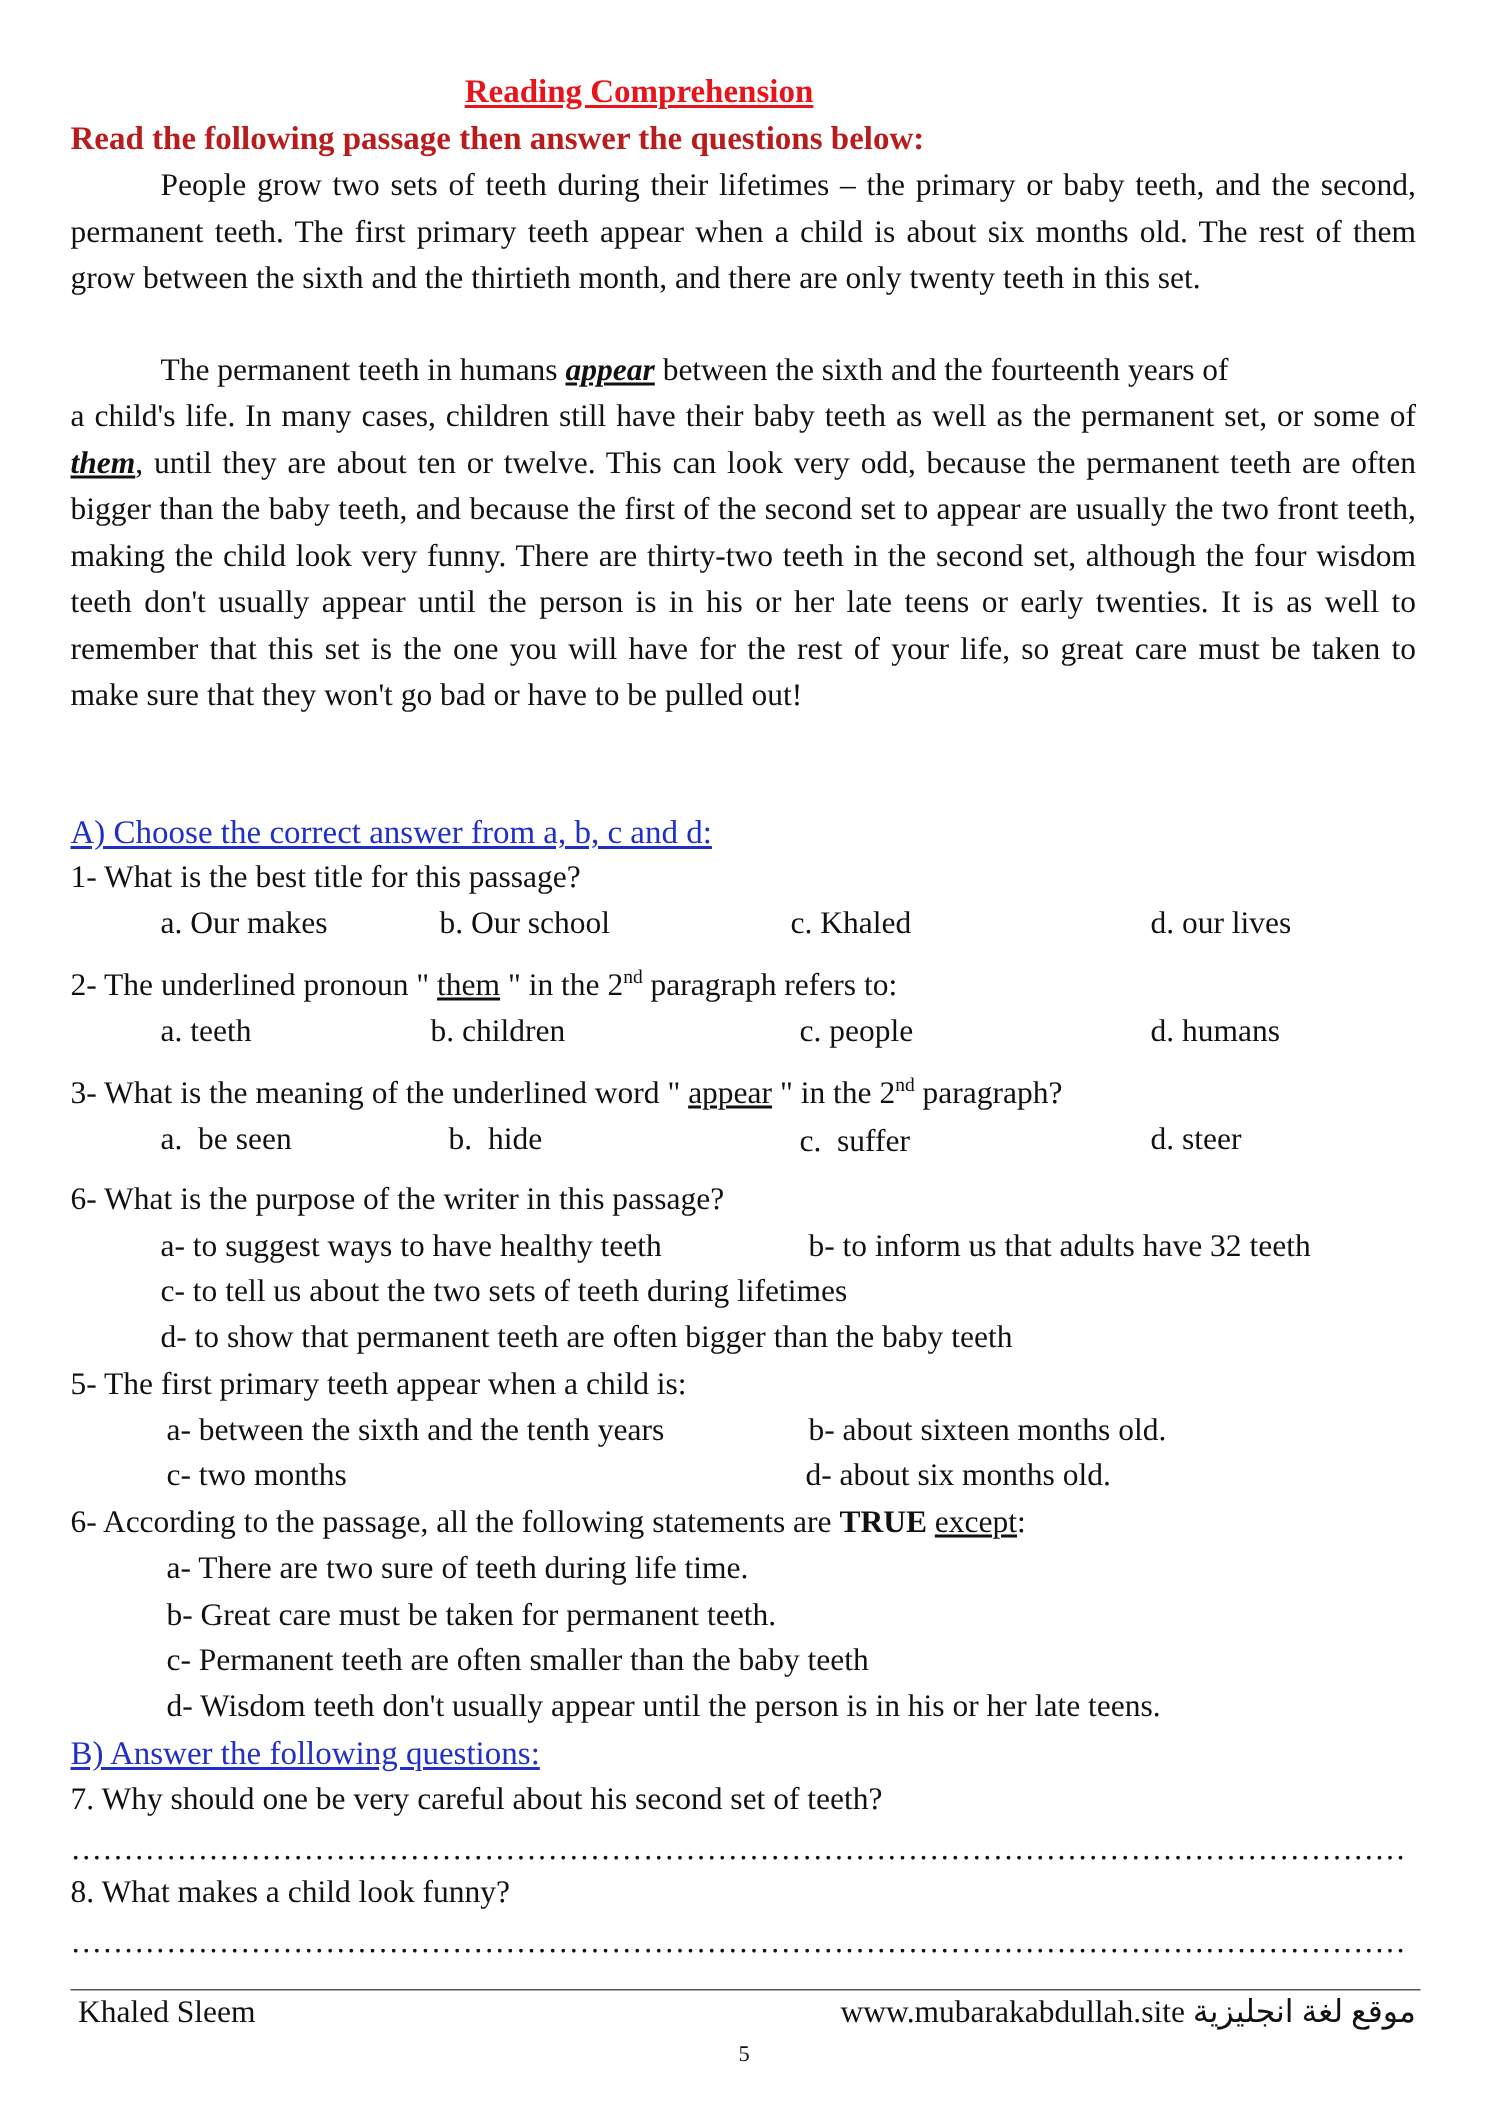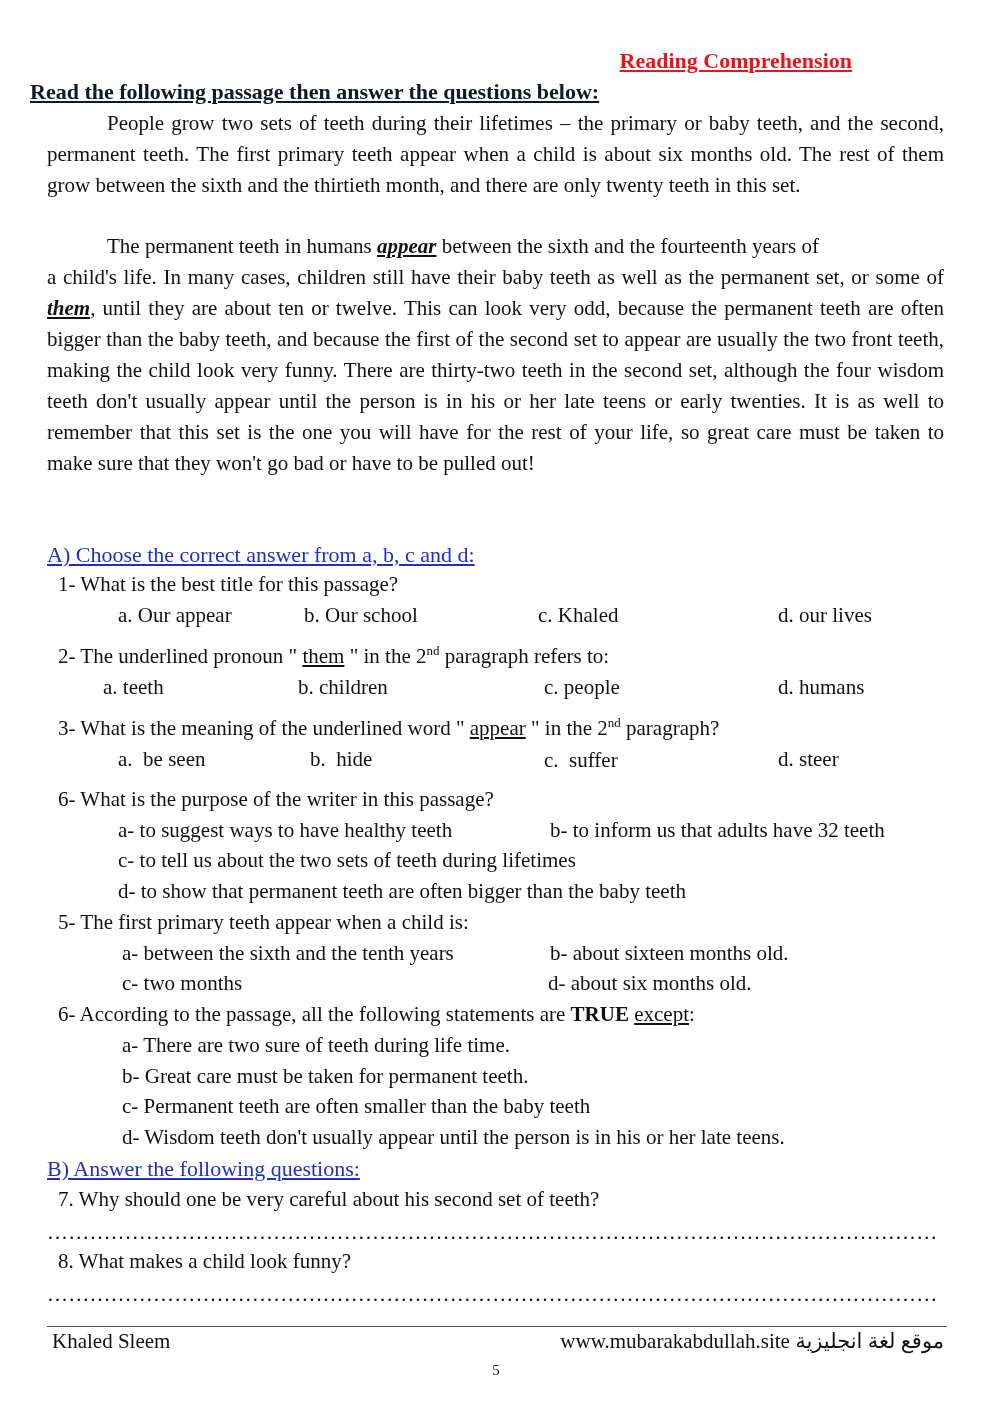--- a/index.html
+++ b/index.html
@@ -1,31 +1,31 @@
 <!DOCTYPE html>
 <html><head>
 <meta charset="utf-8">
 <style>
   html, body { margin: 0; padding: 0; background: #ffffff; }
   body { width: 992px; height: 1403px; position: relative; overflow: hidden;
          font-family: "Liberation Serif", "DejaVu Serif", serif; color: #111; }
   .page { position: absolute; left: 0; top: 0; width: 992px; height: 1403px; }
-  .title { position: absolute; top: 48px; left: 0; width: 852px; text-align: right;
+  .title { position: absolute; top: 48px; left: 0; width: 852px; text-align: center;
            font-size: 22px; font-weight: bold; color: #e8141b; text-decoration: underline; }
-  .instr { position: absolute; left: 30px; top: 79px; font-size: 22px; font-weight: bold;
-           color: #0f172a; text-decoration: underline; }
+  .instr { position: absolute; left: 47px; top: 79px; font-size: 22px; font-weight: bold;
+           color: #b91c1c; }
   .para { position: absolute; left: 47px; width: 897px; font-size: 21px; line-height: 31px;
           text-align: justify; text-align-last: left; }
   .p1 { top: 108px; text-indent: 60px; }
   .p2 { top: 231px; }
   .p2 .l1 { display: block; padding-left: 60px; }
   .bu { font-weight: bold; font-style: italic; text-decoration: underline; }
   .sec { position: absolute; left: 47px; font-size: 22px; font-weight: normal; color: #1f2fc8;
          text-decoration: underline; }
-  .line { position: absolute; font-size: 21px; white-space: nowrap; margin-left: 11px; }
+  .line { position: absolute; font-size: 21px; white-space: nowrap; }
   .q { left: 47px; }
   sup { font-size: 13px; line-height: 0; }
   .ul { text-decoration: underline; }
   .dots { position: absolute; left: 47px; width: 890px; overflow: hidden; white-space: nowrap;
           font-size: 21px; letter-spacing: 0.2px; }
   .rule { position: absolute; left: 47px; top: 1326px; width: 900px; height: 0;
           border-top: 1.5px solid #555; }
   .foot { position: absolute; top: 1329px; font-size: 21px; }
   .pnum { position: absolute; top: 1362px; left: 0; width: 992px; text-align: center; font-size: 15px; }
 </style>
@@ -39,27 +39,27 @@
 
   <div class="para p1">People grow two sets of teeth during their lifetimes – the primary or baby teeth, and the second, permanent teeth. The first primary teeth appear when a child is about six months old. The rest of them grow between the sixth and the  thirtieth month, and there are only twenty teeth in this set.</div>
 
   <div class="para p2">
     <span class="l1"><span>The permanent teeth in humans </span><span class="bu">appear</span><span> between the sixth and the fourteenth years of</span></span><span>a child's life. In many cases, children still have their baby teeth as well as the permanent set, or some of </span><span class="bu">them</span><span>, until they are about ten or twelve. This can look very odd, because the permanent teeth are often bigger than the baby teeth, and because the first of the second set to appear are usually the two front teeth, making the child look very funny. There are thirty-two teeth in the second set, although the four wisdom teeth don't usually appear until the person is in his or her late teens or early twenties. It is as well to remember that this set is the one you will have for the rest of your life, so great care must be taken to make sure that they won't go bad or have to be pulled out!</span>
   </div>
 
   <div class="sec" style="top:542px">A) Choose the correct answer from a, b, c and d: </div>
 
   <div class="line q" style="top:572px">1- What is the best title for this passage?</div>
-  <div class="line" style="top:603px;left:107px">a. Our appear</div>
+  <div class="line" style="top:603px;left:107px">a. Our makes</div>
   <div class="line" style="top:603px;left:293px">b. Our school</div>
   <div class="line" style="top:603px;left:527px">c. Khaled</div>
   <div class="line" style="top:603px;left:767px">d. our lives</div>
 
   <div class="line q" style="top:644px"><span>2- The underlined pronoun " </span><span class="ul">them</span><span> " in the 2</span><sup>nd</sup><span> paragraph refers to:</span></div>
-  <div class="line" style="top:675px;left:92px">a. teeth</div>
+  <div class="line" style="top:675px;left:107px">a. teeth</div>
   <div class="line" style="top:675px;left:287px">b. children</div>
   <div class="line" style="top:675px;left:533px">c. people</div>
   <div class="line" style="top:675px;left:767px">d. humans</div>
 
   <div class="line q" style="top:716px"><span>3- What is the meaning of the underlined word " </span><span class="ul">appear</span><span> " in the 2</span><sup>nd</sup><span> paragraph?</span></div>
   <div class="line" style="top:747px;left:107px;white-space:pre">a.  be seen</div>
   <div class="line" style="top:747px;left:299px;white-space:pre">b.  hide</div>
   <div class="line" style="top:748px;left:533px;white-space:pre">c.  suffer</div>
   <div class="line" style="top:747px;left:767px">d. steer</div>
 

